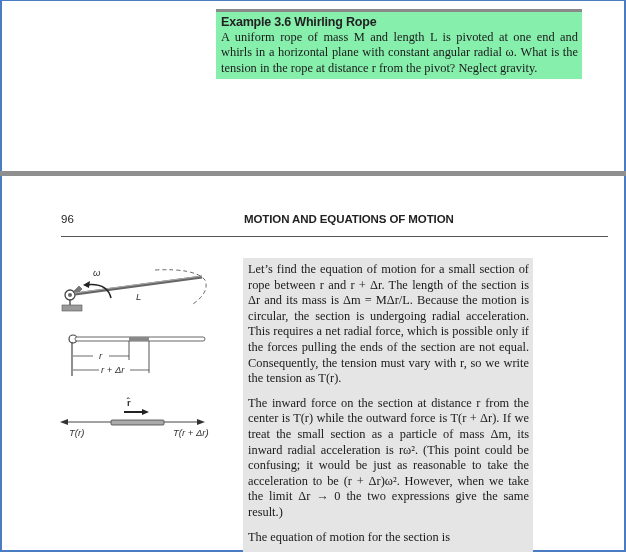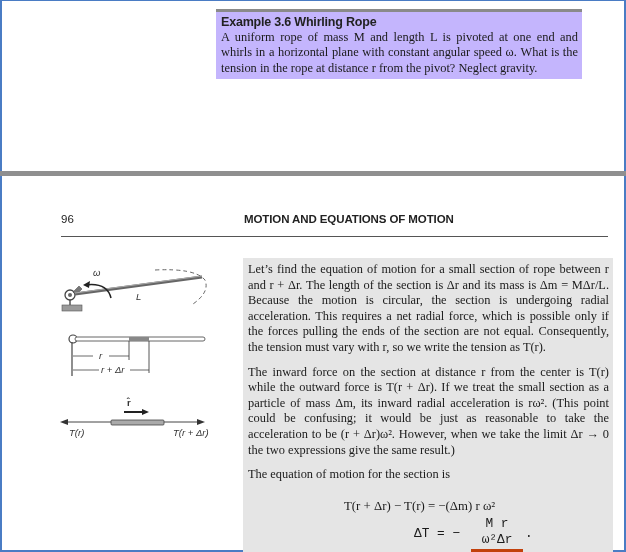--- a/index.html
+++ b/index.html
@@ -16,41 +16,41 @@
       background: #8f8f8f;
     }
     .frame-bottom {
       position: absolute; left: 0; top: 176px; width: 626px; height: 376px;
       border-left: 2px solid #4a7cc4; border-right: 2px solid #4a7cc4; border-bottom: 2px solid #4a7cc4;
       background: #fff;
     }
 
     .example-box {
       position: absolute; left: 216px; top: 9px; width: 366px; height: 70px;
-      background: #c4b5fd; border-top: 3px solid #8a8a8a;
+      background: #86efac; border-top: 3px solid #8a8a8a;
       padding: 3px 4px 0 5px;
     }
     .example-title {
       font-family: "Liberation Sans", sans-serif; font-weight: bold; font-size: 12.5px;
       color: #222; letter-spacing: -0.2px; line-height: 15px;
     }
     .example-text {
       font-size: 12.4px; line-height: 15.3px; text-align: justify; color: #1a1a1a;
     }
 
     .running-head {
       position: absolute; top: 213px; left: 0; width: 580px; height: 18px;
       font-family: "Liberation Sans", sans-serif; font-size: 11.5px; color: #222;
     }
     .page-number { position: absolute; left: 61px; top: 0; }
     .chapter-title { position: absolute; left: 244px; top: 0; font-weight: bold; letter-spacing: -0.1px; }
     .head-rule { position: absolute; left: 61px; top: 236px; width: 547px; height: 1px; background: #555; }
 
     .content-box {
-      position: absolute; left: 243px; top: 258px; width: 370px; height: 294px;
+      position: absolute; left: 243px; top: 258px; width: 290px; height: 294px;
       background: #e5e5e5; padding: 4px 4px 8px 5px;
     }
     .para {
       font-size: 12.4px; line-height: 15.6px; text-align: justify; color: #1a1a1a;
       margin-bottom: 9px;
     }
     .eq {
       font-size: 12.8px; line-height: 16px; position: relative; height: 18px;
     }
     .eq1 { padding-left: 96px; margin-top: 15px; }
@@ -66,21 +66,21 @@
   </style>
 </head>
 <body>
 
 <div class="frame-top"></div>
 <div class="page-divider"></div>
 <div class="frame-bottom"></div>
 
 <div class="example-box">
   <div class="example-title">Example 3.6  Whirling Rope</div>
-  <div class="example-text">A uniform rope of mass M and length L is pivoted at one end and whirls in a horizontal plane with constant angular speed ω. What is the tension in the rope at distance r from the pivot? Neglect gravity.</div>
+  <div class="example-text">A uniform rope of mass M and length L is pivoted at one end and whirls in a horizontal plane with constant angular radial ω. What is the tension in the rope at distance r from the pivot? Neglect gravity.</div>
 </div>
 
 <div class="running-head">
   <span class="page-number">96</span>
   <span class="chapter-title">MOTION AND EQUATIONS OF MOTION</span>
 </div>
 <div class="head-rule"></div>
 
 <svg class="figure" viewBox="0 0 180 190" width="180" height="190">
 

